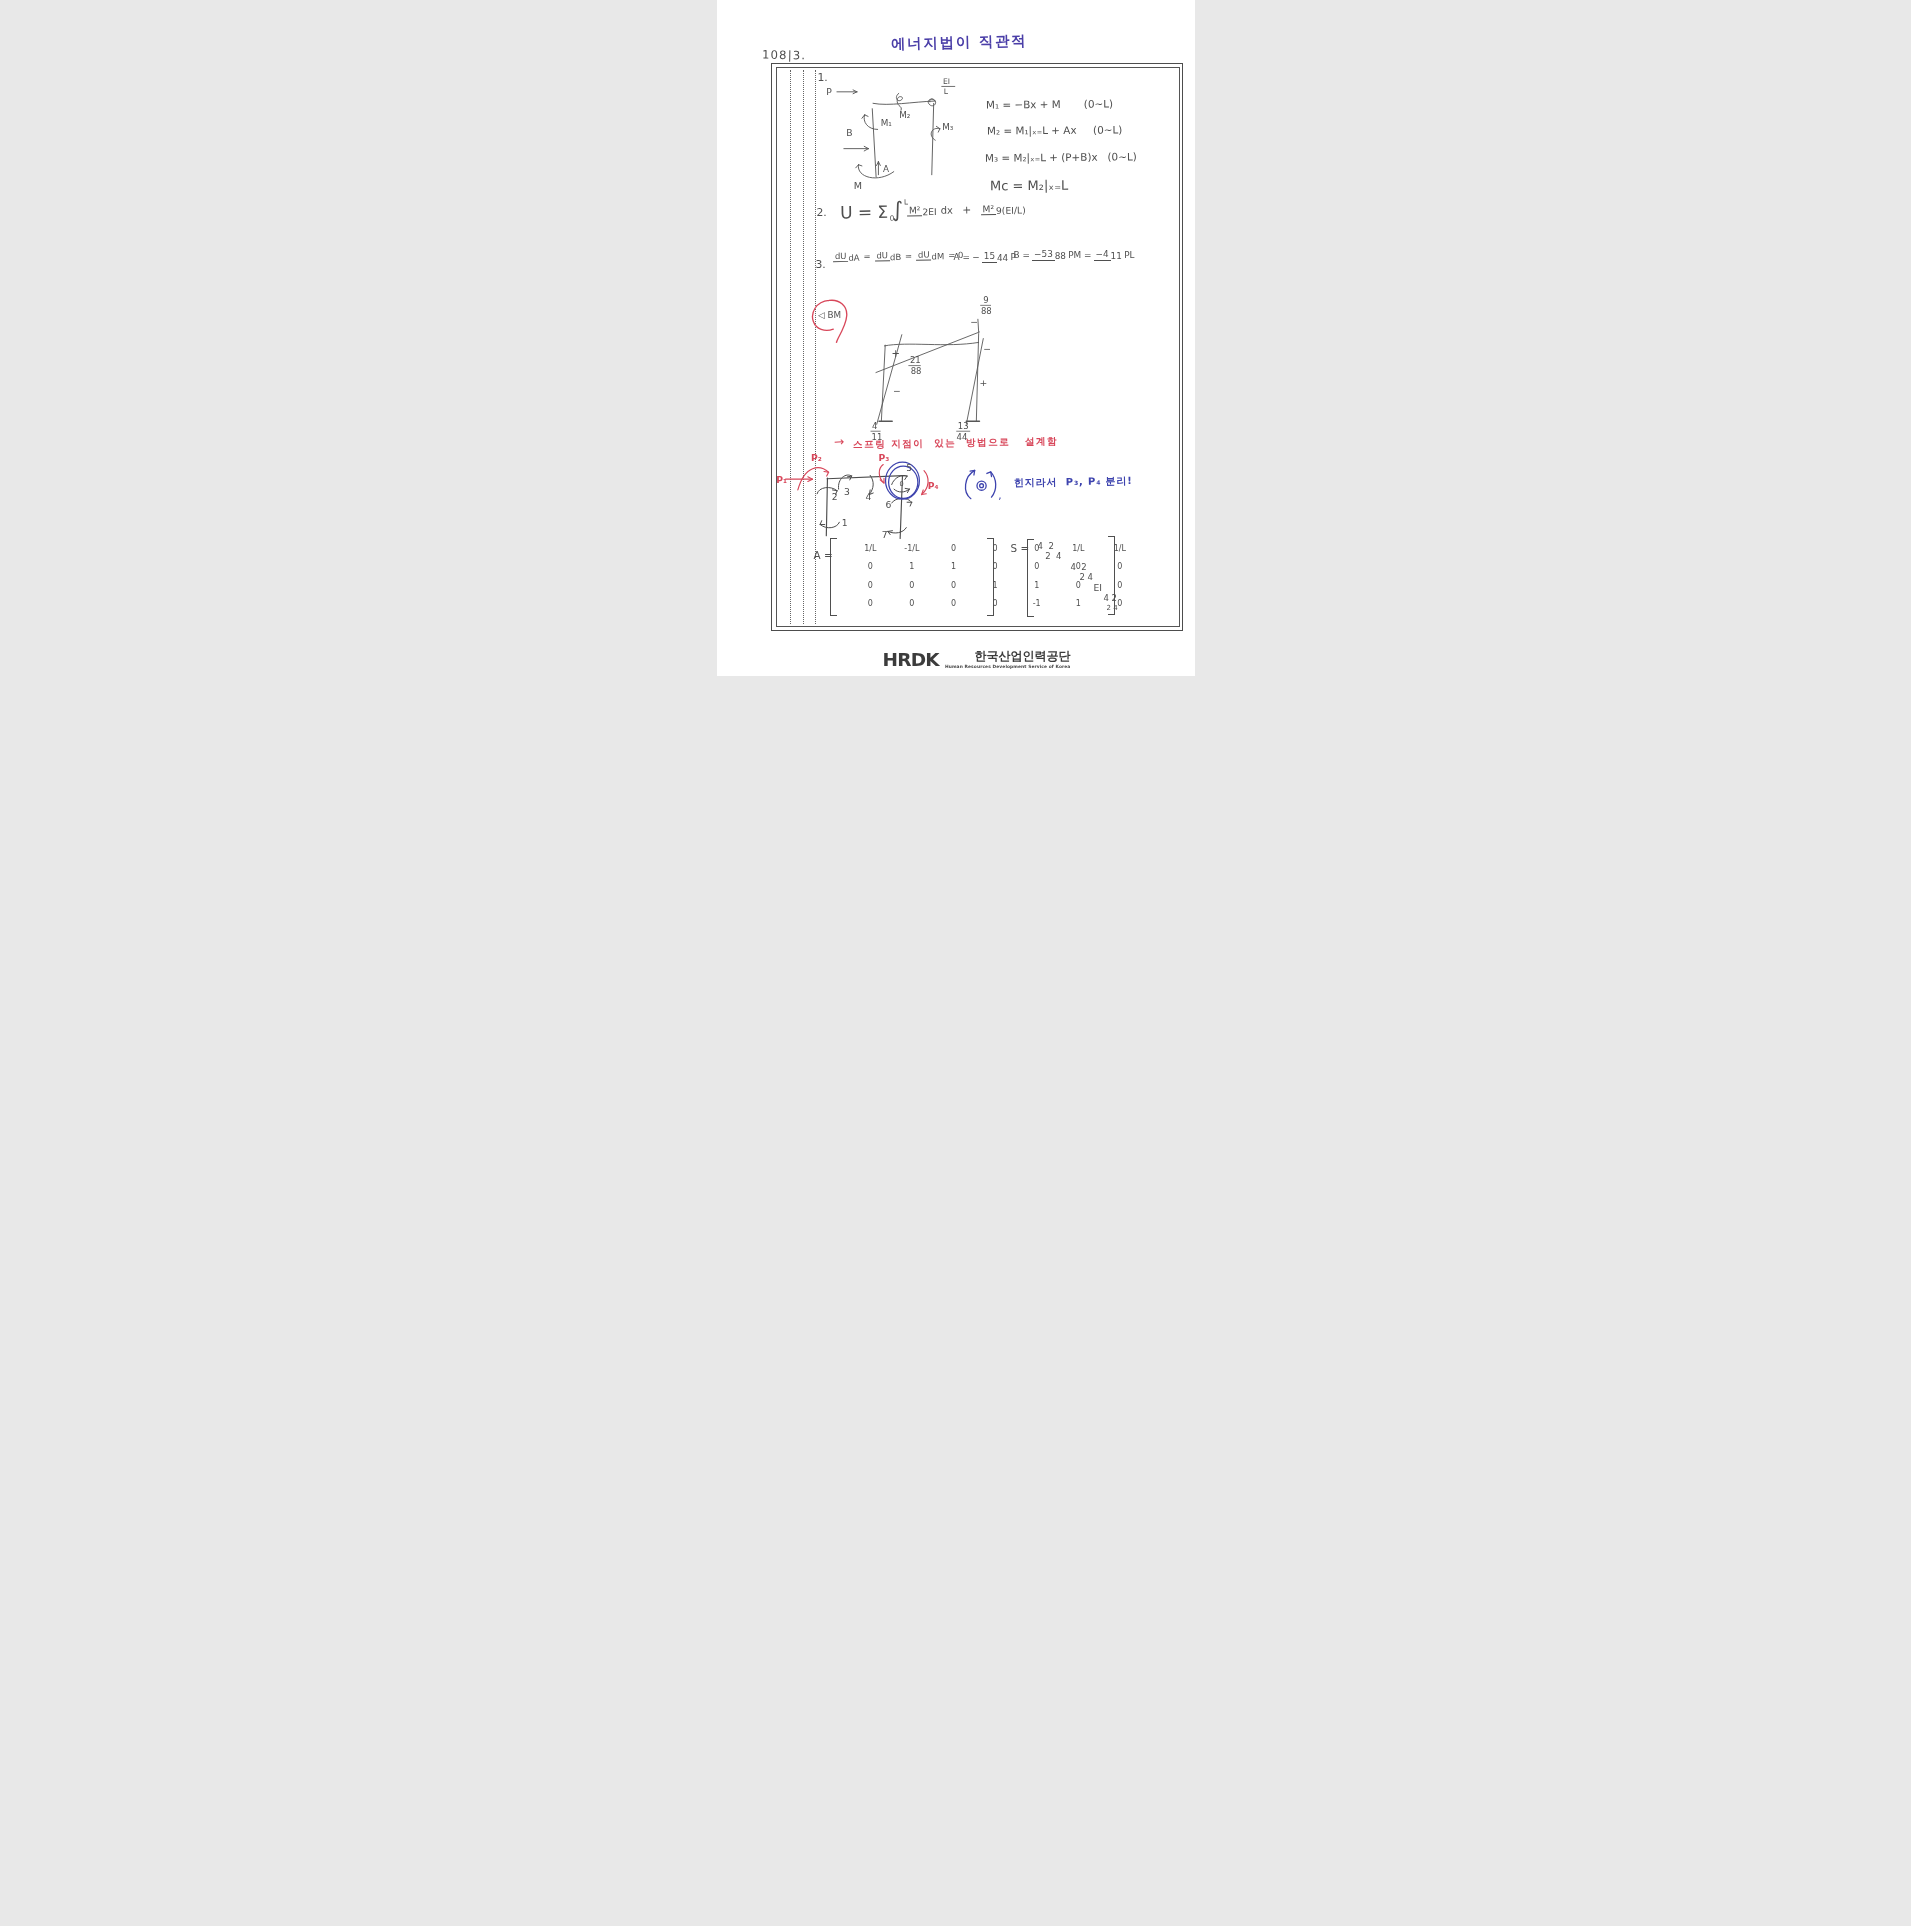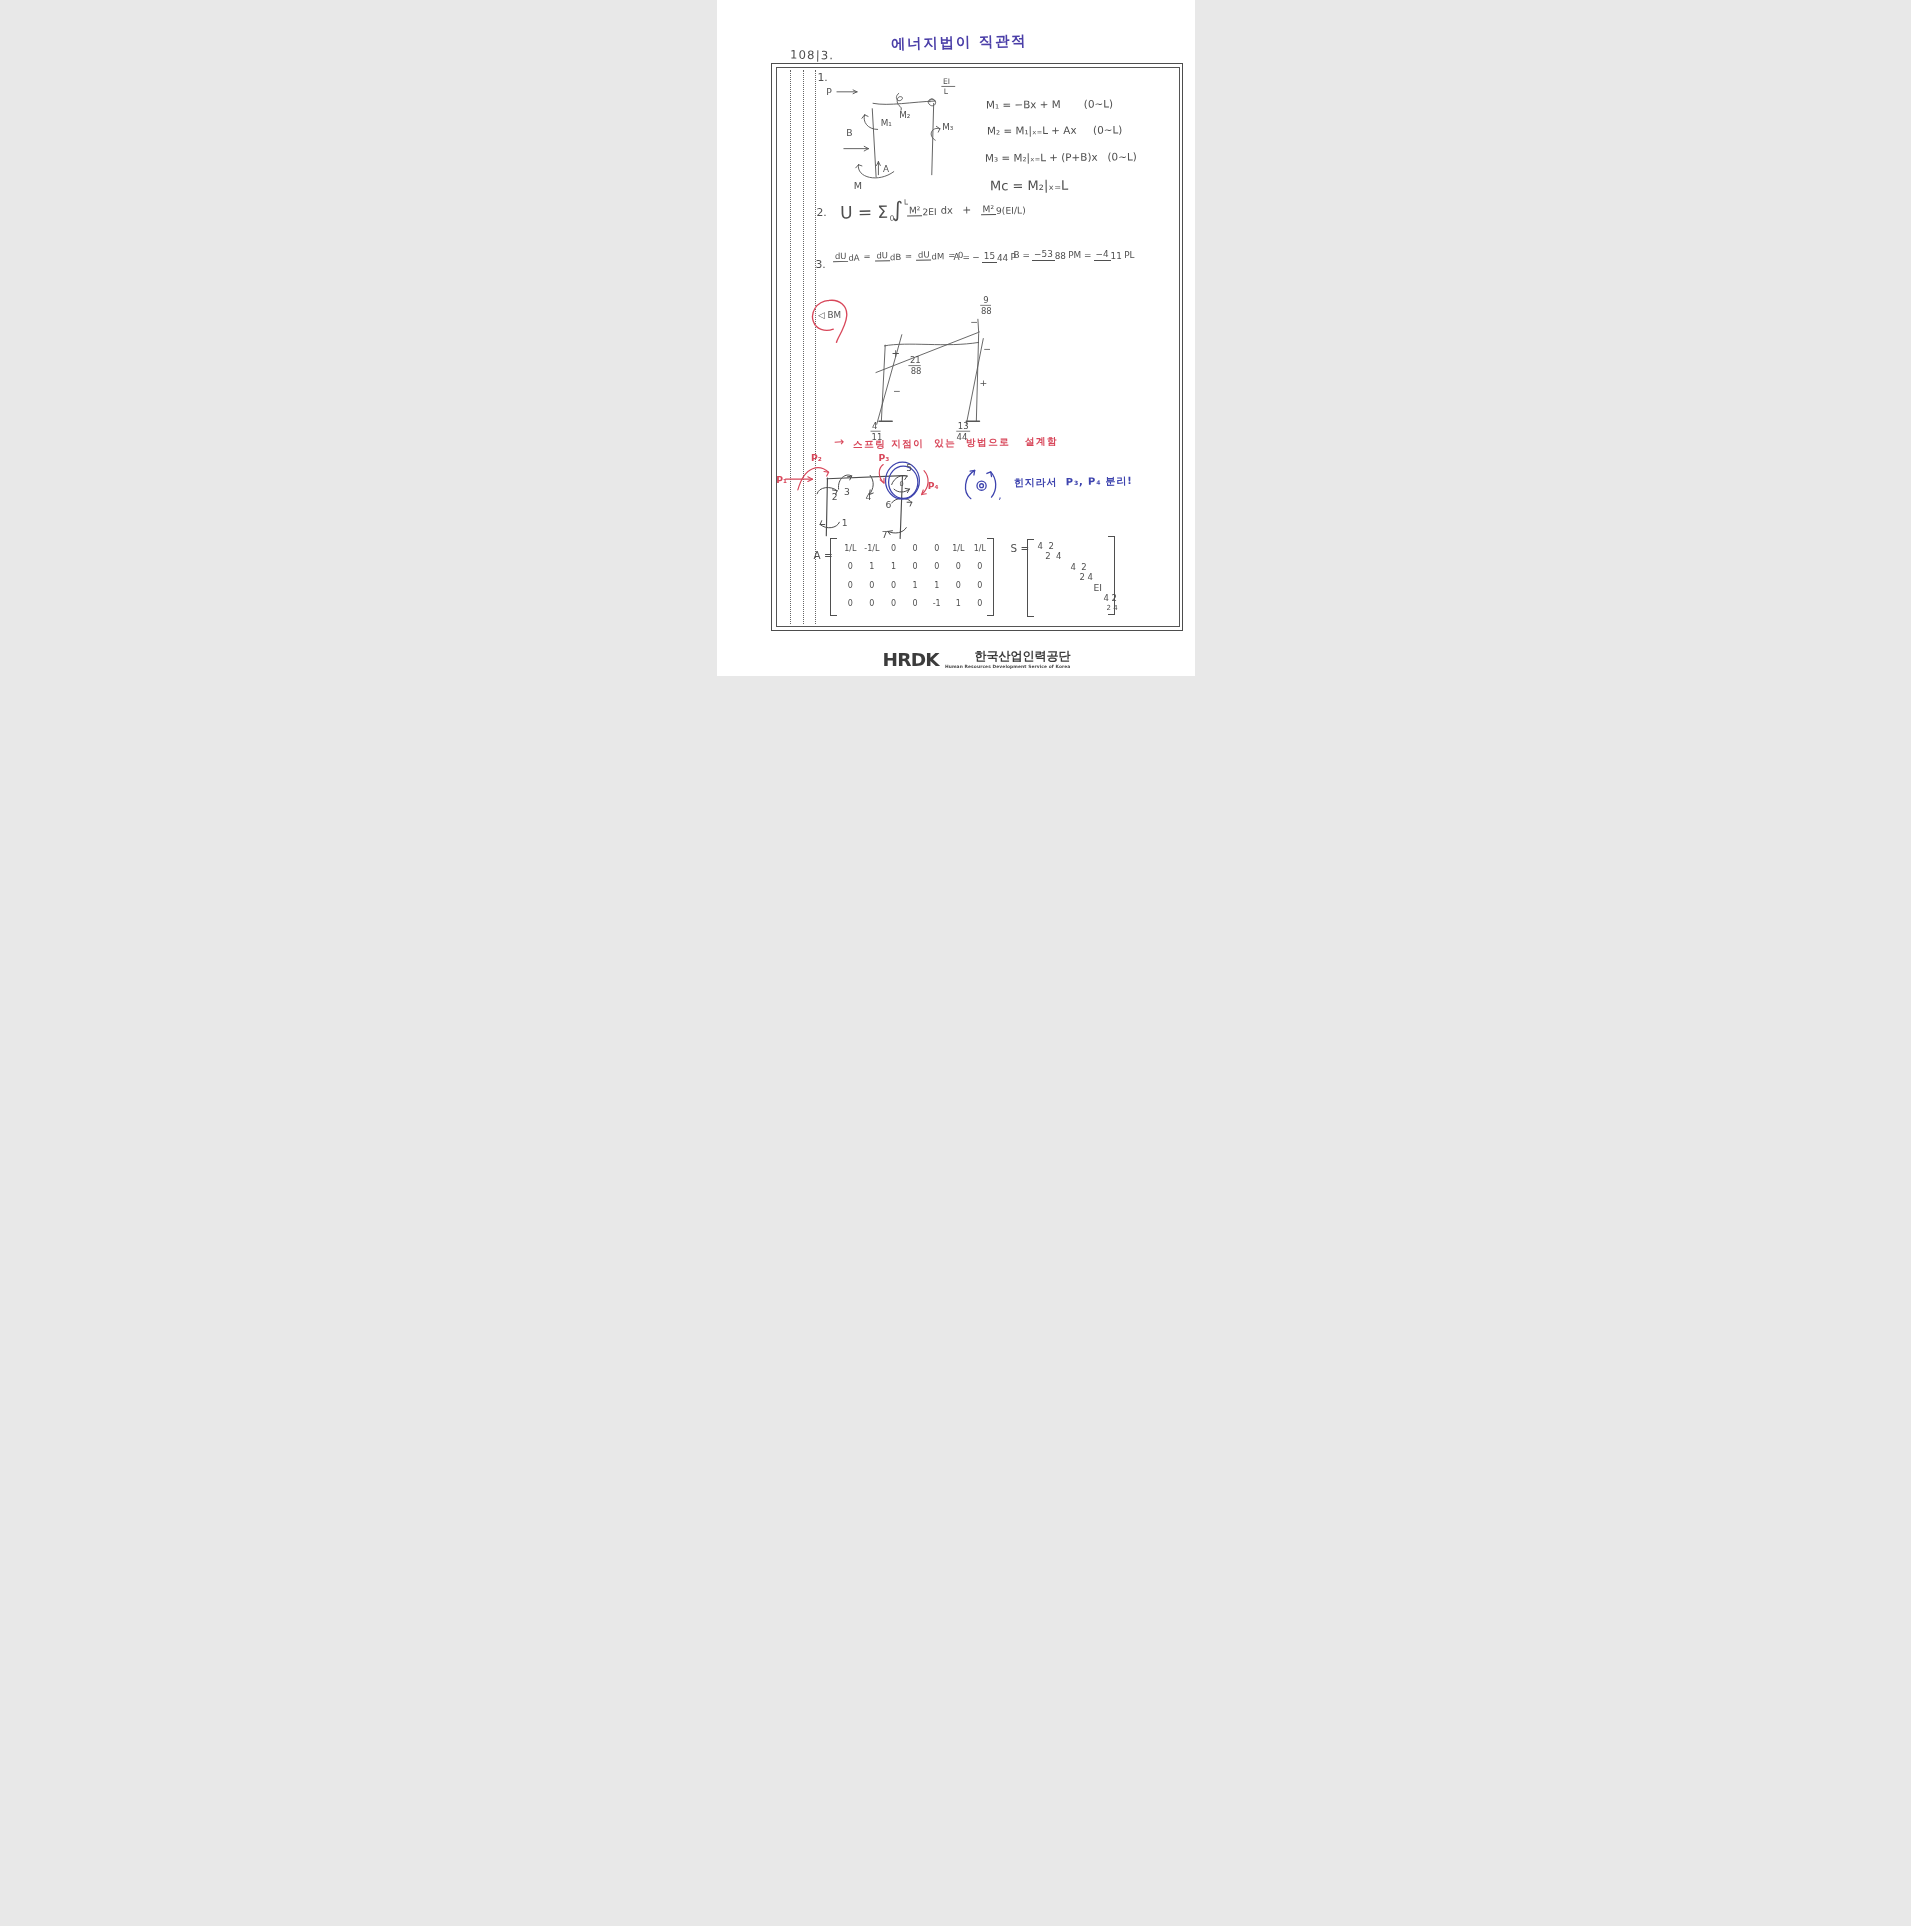--- a/index.html
+++ b/index.html
@@ -24,34 +24,34 @@
   .frac .n{border-bottom:1px solid currentColor;padding:0 1.9px 0.8px;}
   .frac .d{padding-top:2px;}
   .eqrow{display:flex;align-items:center;gap:3.9px;}
   .int{position:relative;font-size:21px;line-height:1;top:-0.8px;}
   .int .up{position:absolute;top:-0.8px;right:-5px;font-size:7.3px;}
   .int .lo{position:absolute;bottom:-1.5px;left:-2.7px;font-size:7.3px;}
   .brk{position:absolute;width:6.2px;}
   .brk.l{border-left:1.3px solid #4f4f4f;border-top:1.3px solid #4f4f4f;border-bottom:1.3px solid #4f4f4f;}
   .brk.r{border-right:1.3px solid #4f4f4f;border-top:1.3px solid #4f4f4f;border-bottom:1.3px solid #4f4f4f;}
   .mrow{display:flex;height:18.5px;align-items:center;}
-  .mcell{width:21.6px;text-align:center;font-size:8px;color:#4f4f4f;}
+  .mcell{width:21.6px;text-align:center;font-size:8px;color:#4f4f4f;margin-left:20px;}
   .srow{font-size:8.5px;color:#4f4f4f;line-height:10.4px;white-space:pre;}
   svg text{font-family:"DejaVu Sans","Liberation Sans",sans-serif;}
   .footer{display:flex;align-items:center;gap:6.2px;}
   .logo{font-size:18.5px;font-weight:900;letter-spacing:-0.8px;color:#3c3c3c;}
   .org{font-size:12px;font-weight:800;color:#3c3c3c;line-height:1;}
   .tagline{font-size:4.4px;font-weight:700;color:#484848;letter-spacing:0.1px;margin-top:1.2px;}
 </style>
 </head>
 <body>
 
 <div id="page">
 
-  <div class="abs hw pencil" style="left:45px;top:49px;font-size:11.6px;letter-spacing:1.2px;transform:rotate(1deg);margin-left:28px;">108|3.</div>
+  <div class="abs hw pencil" style="left:45px;top:49px;font-size:11.6px;letter-spacing:1.2px;transform:rotate(1deg);">108|3.</div>
   <div class="abs hw" style="left:174px;top:35px;font-size:14.3px;font-weight:700;color:#4b3fa8;letter-spacing:1.9px;transform:rotate(-1.5deg);">에너지법이  직관적</div>
 
   <div class="abs frame-outer"></div>
   <div class="abs frame-inner"></div>
   <div class="abs ruling"></div>
   <div class="abs vline" style="left:73px;"></div>
   <div class="abs vline" style="left:86px;"></div>
   <div class="abs vline" style="left:98px;"></div>
 
   <div class="abs hw pencil" style="left:101px;top:72px;font-size:10.8px;">1.</div>

